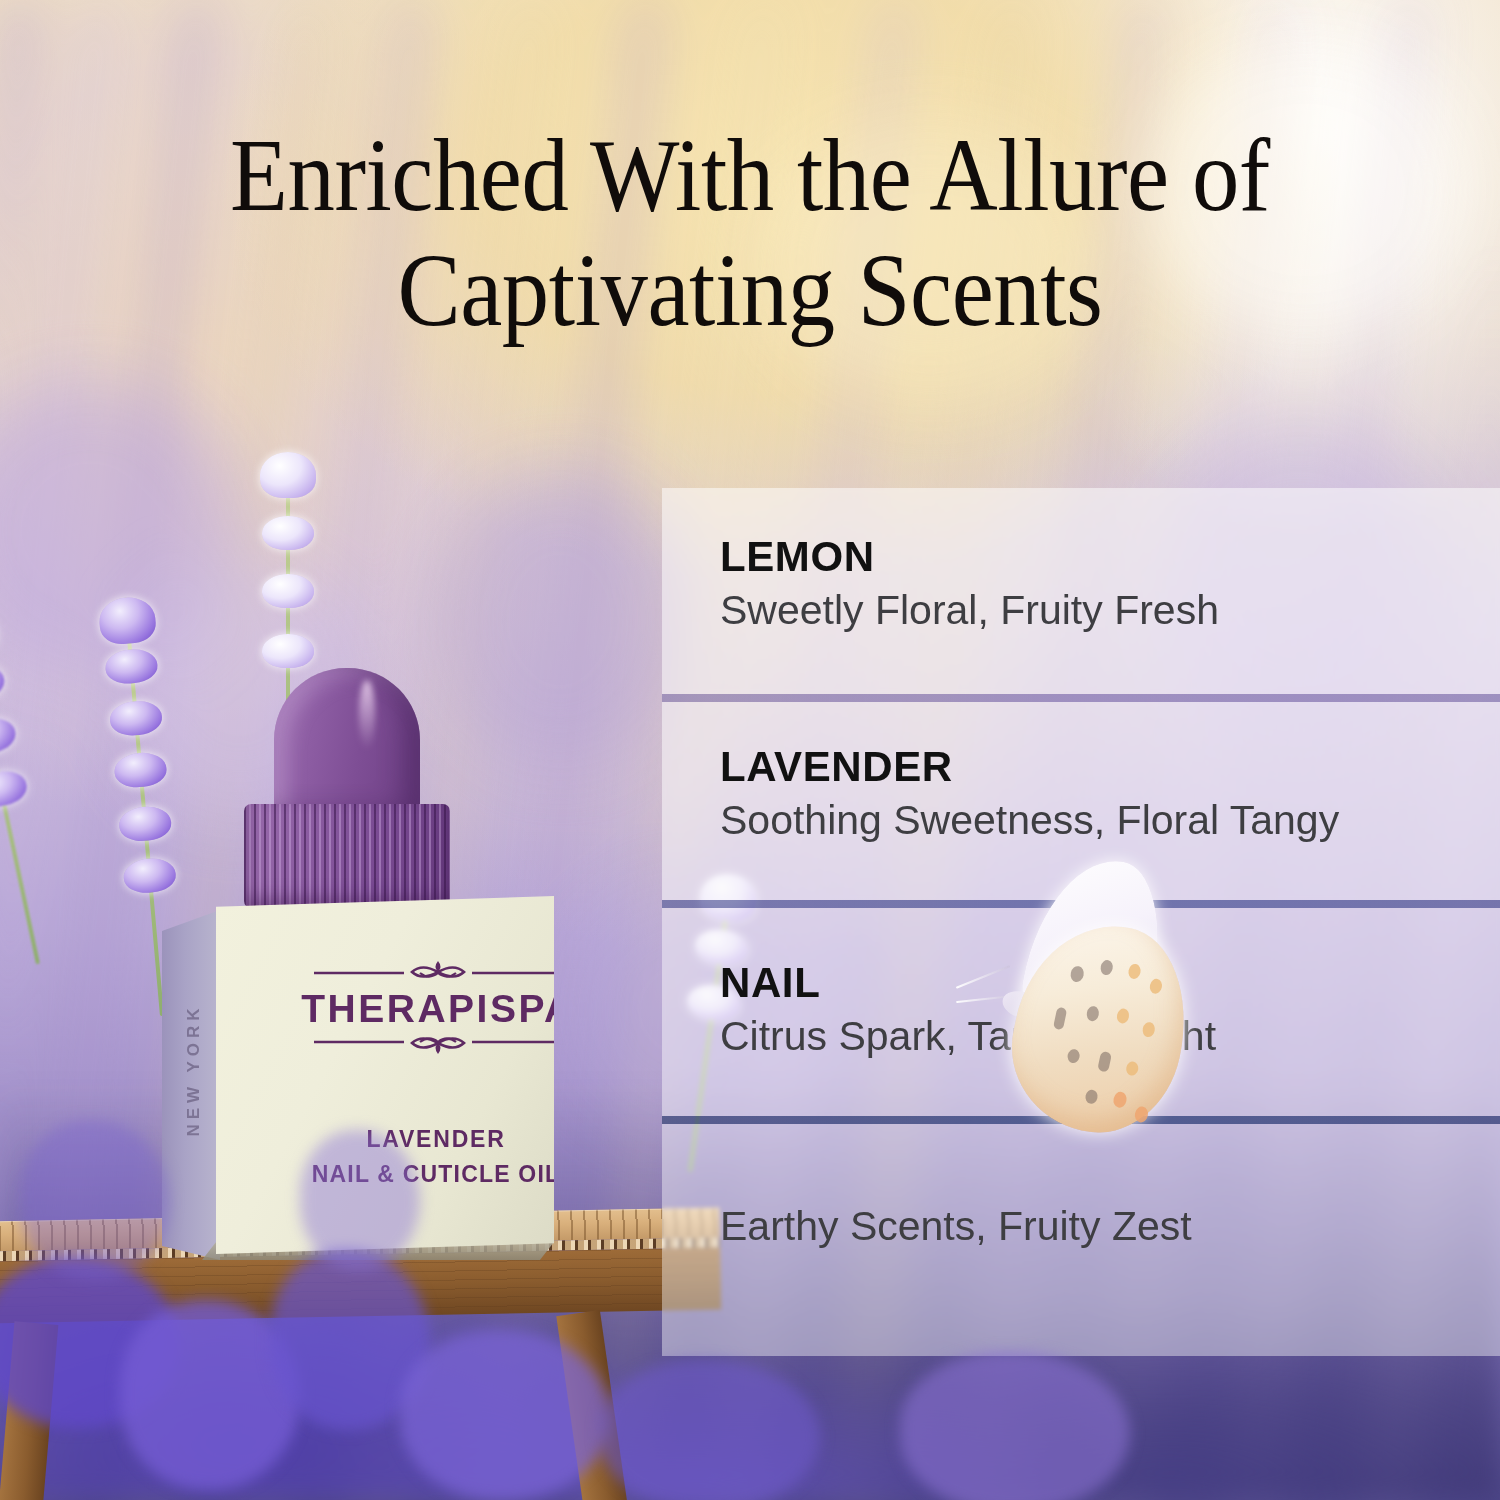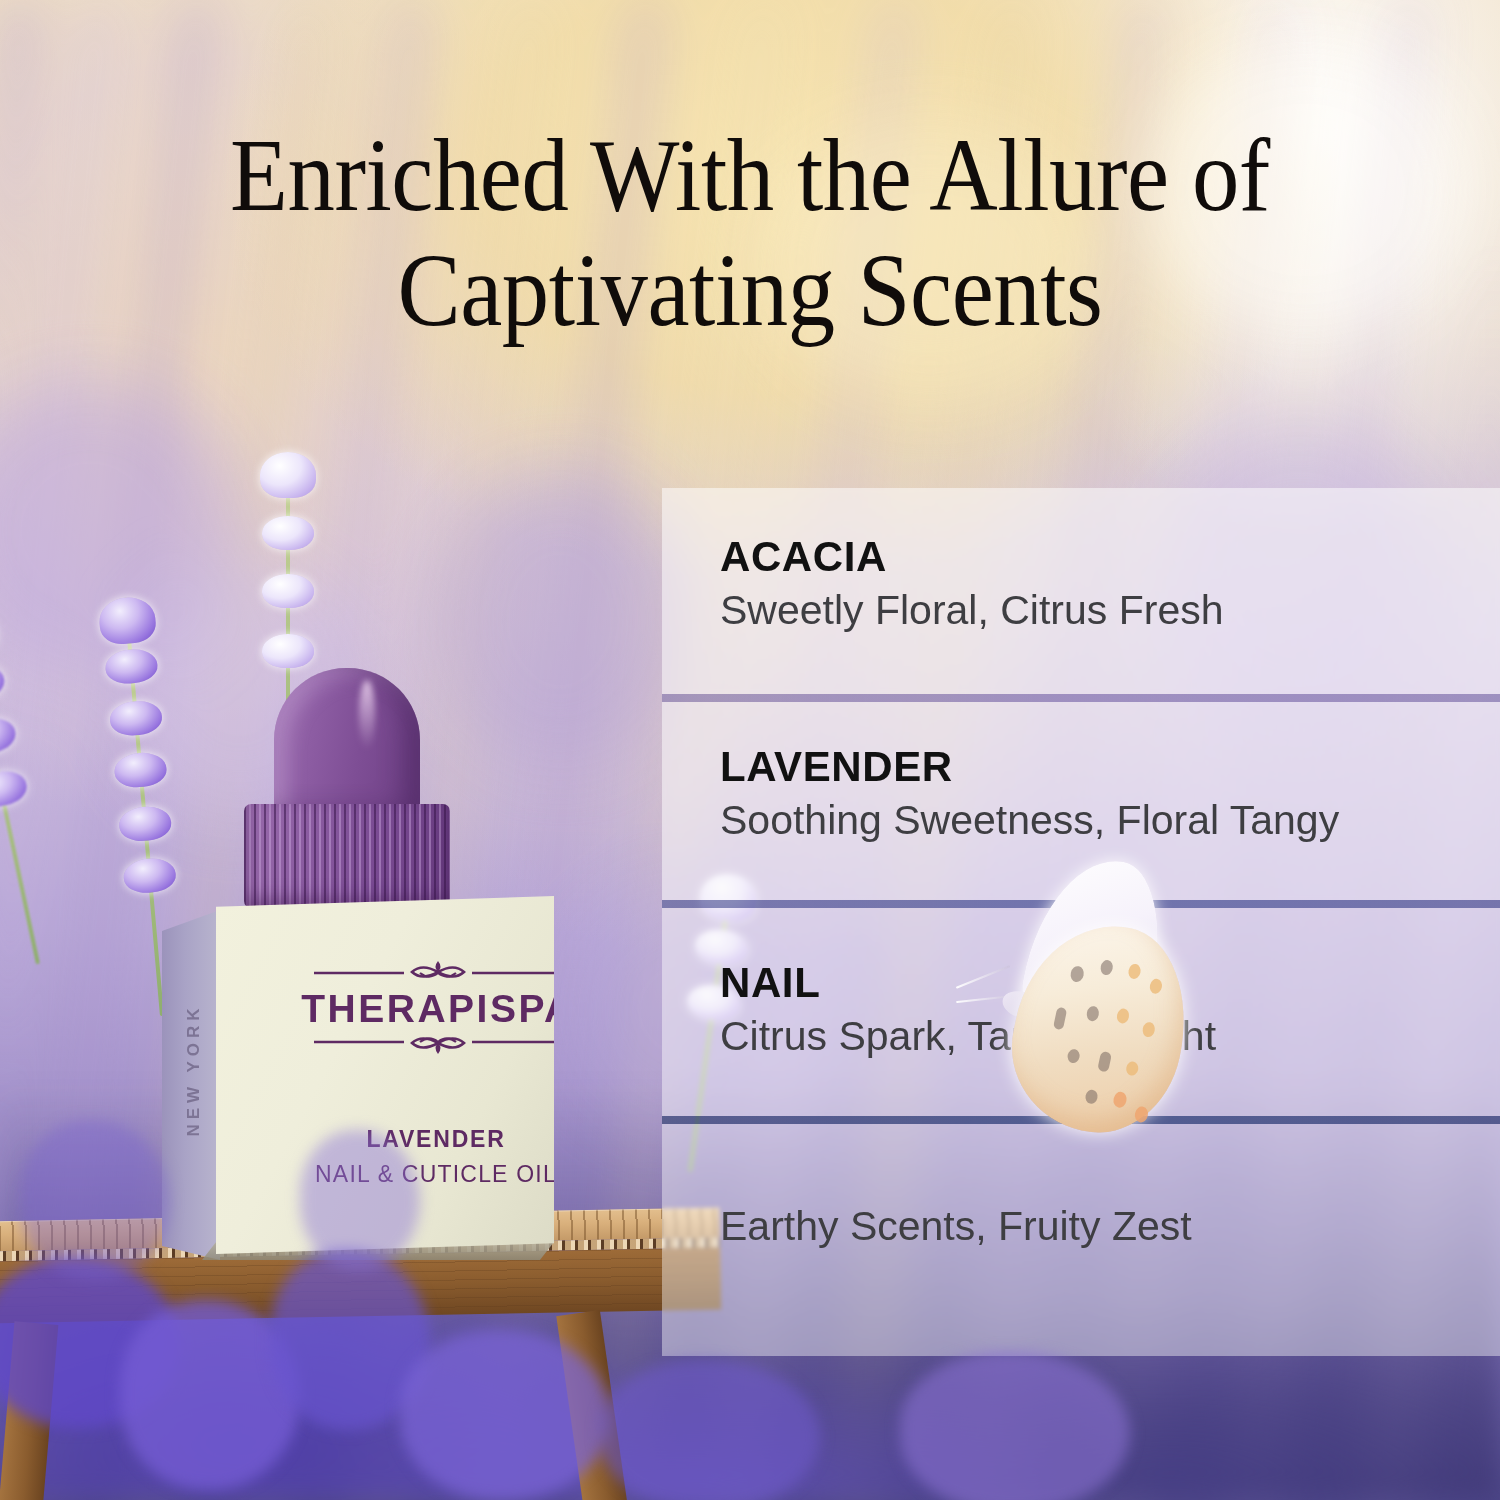--- a/index.html
+++ b/index.html
@@ -149,21 +149,21 @@
 
   .brand-block{position:absolute;left:72px;top:62px;width:300px;text-align:center;}
   .flourish{display:block;width:260px;height:26px;margin:0 auto;}
   .brand-name{
     font-family:"Liberation Sans",sans-serif;font-weight:700;
     font-size:39px;letter-spacing:2.5px;color:#5e2a63;margin:5px 0 3px;
     line-height:1;
   }
   .variant-block{position:absolute;left:60px;top:226px;width:320px;text-align:center;color:#5e2a63;}
   .variant-1{font-size:23px;font-weight:700;letter-spacing:1.8px;line-height:1.5;}
-  .variant-2{font-size:23px;font-weight:400;letter-spacing:1.2px;line-height:1.5;}
+  .variant-2{font-size:23px;font-weight:700;letter-spacing:1.2px;line-height:1.5;}
 
   
   .headline{
     position:absolute;left:0;top:118px;width:1500px;text-align:center;
     font-family:"Liberation Serif",serif;
     color:#100c0a;
     font-size:103px;line-height:1.12;
     letter-spacing:-.5px;
     transform:scaleX(.92);
   }
@@ -340,22 +340,22 @@
   <div class="headline">
     <span>Enriched With the Allure of</span>
     <span class="l2">Captivating Scents</span>
   </div>
 
   <div class="panel">
 
     <div class="row" id="row0">
       <div class="row-bg"></div>
       <div class="row-txt">
-        <p class="scent-title">ACACIA</p>
-        <p class="scent-desc">Sweetly Floral, Citrus Fresh</p>
+        <p class="scent-title">LEMON</p>
+        <p class="scent-desc">Sweetly Floral, Fruity Fresh</p>
       </div>
     </div>
     <div class="divider" id="div0"></div>
 
     <div class="row" id="row1">
       <div class="row-bg"></div>
       <div class="row-txt">
         <p class="scent-title">LAVENDER</p>
         <p class="scent-desc">Soothing Sweetness, Floral Tangy</p>
       </div>

